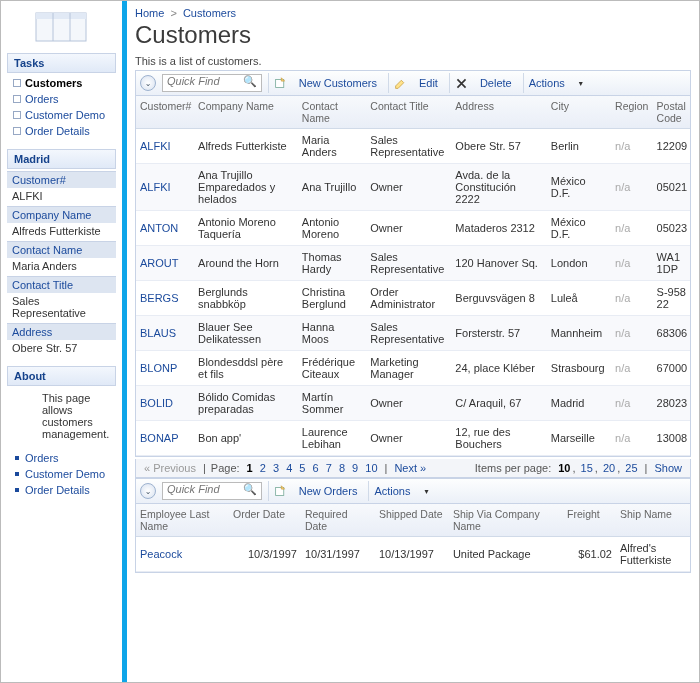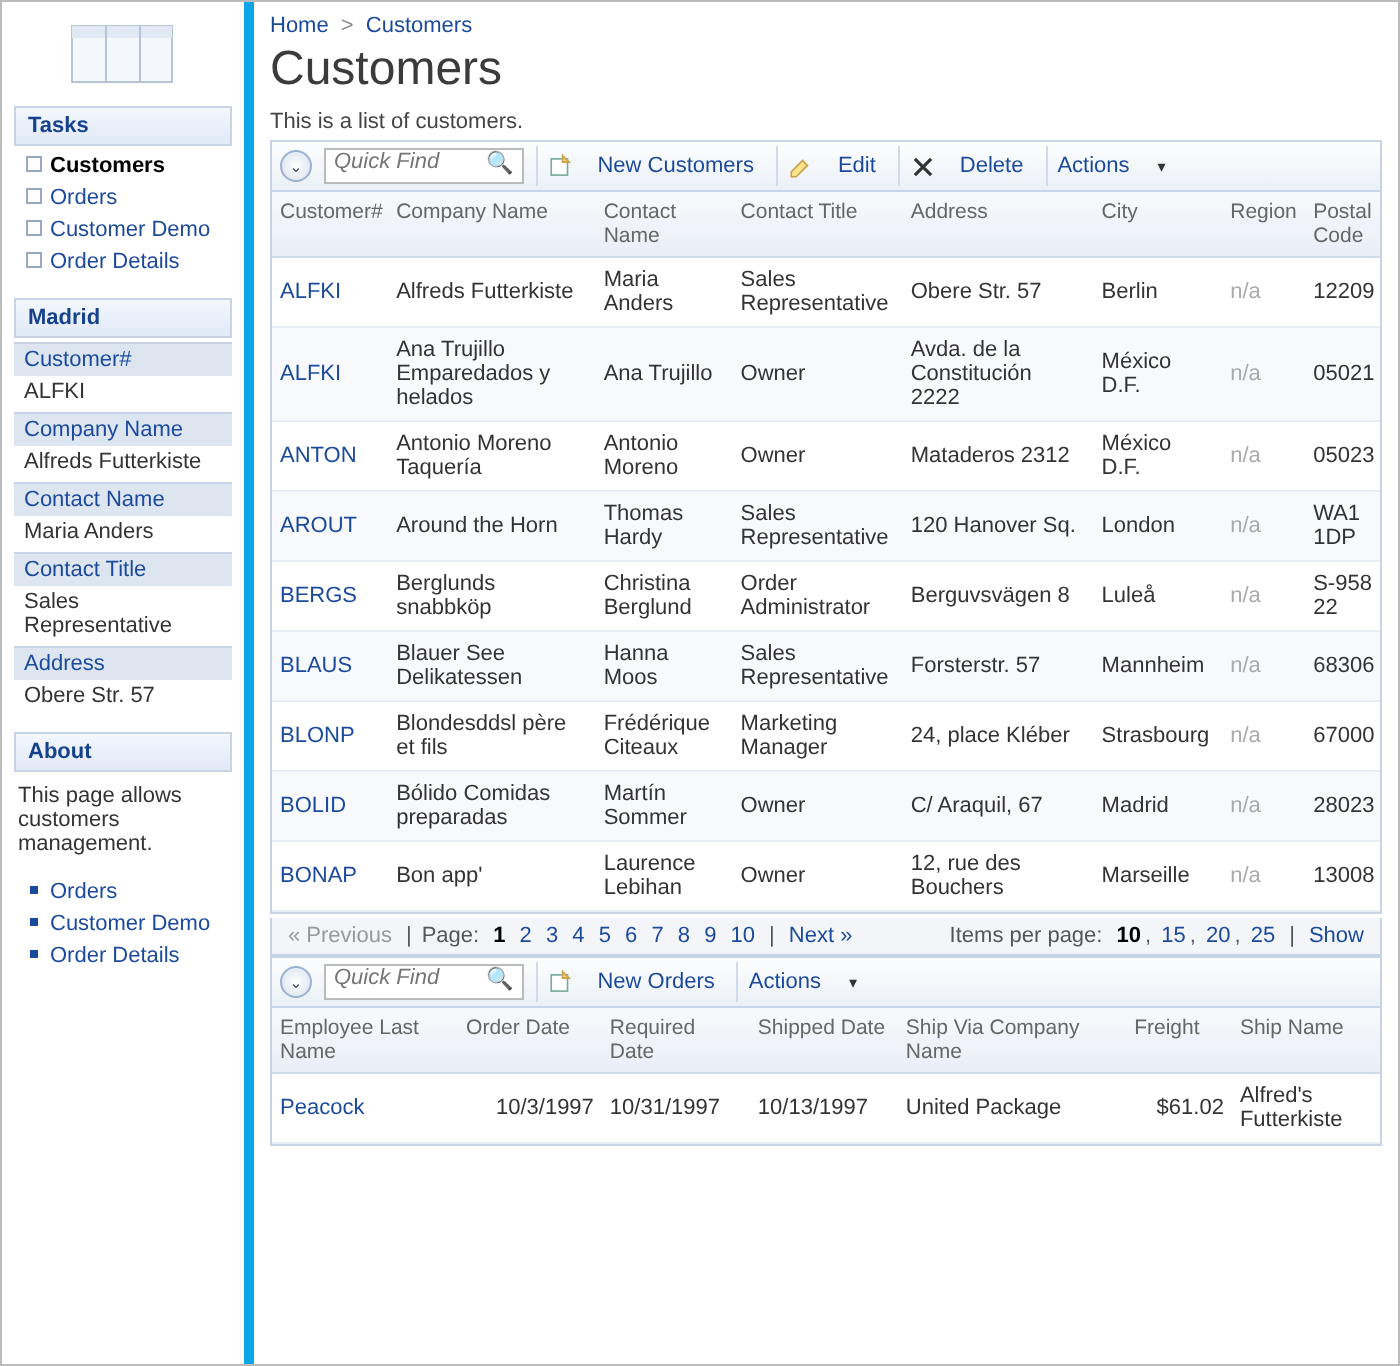--- a/index.html
+++ b/index.html
@@ -45,21 +45,21 @@
   .nav-list li .dot { display:inline-block; width:4px; height:4px; background:#1b4a9c; margin:0 6px 2px 2px;}
   .kv-label {
     background: #dde5f1;
     padding: 2px 5px;
     color: #1b4a9c;
     border-top:1px solid #c8d3e6;
   }
   .kv-value {
     padding: 2px 5px 4px 5px;
   }
-  .about-text { padding: 4px 2px 10px 2px; color:#333;}
+  .about-text { padding: 4px 2px 10px 2px; color:#333;margin-left:33px;}
   
   .main {
     flex: 1;
     padding: 4px 8px;
     overflow: hidden;
   }
   .breadcrumb { color:#555; padding:2px 0; }
   .breadcrumb a { color:#1b4a9c; text-decoration:none;}
   .breadcrumb .sep { color:#888; padding:0 3px;}
   h1.page-title {

